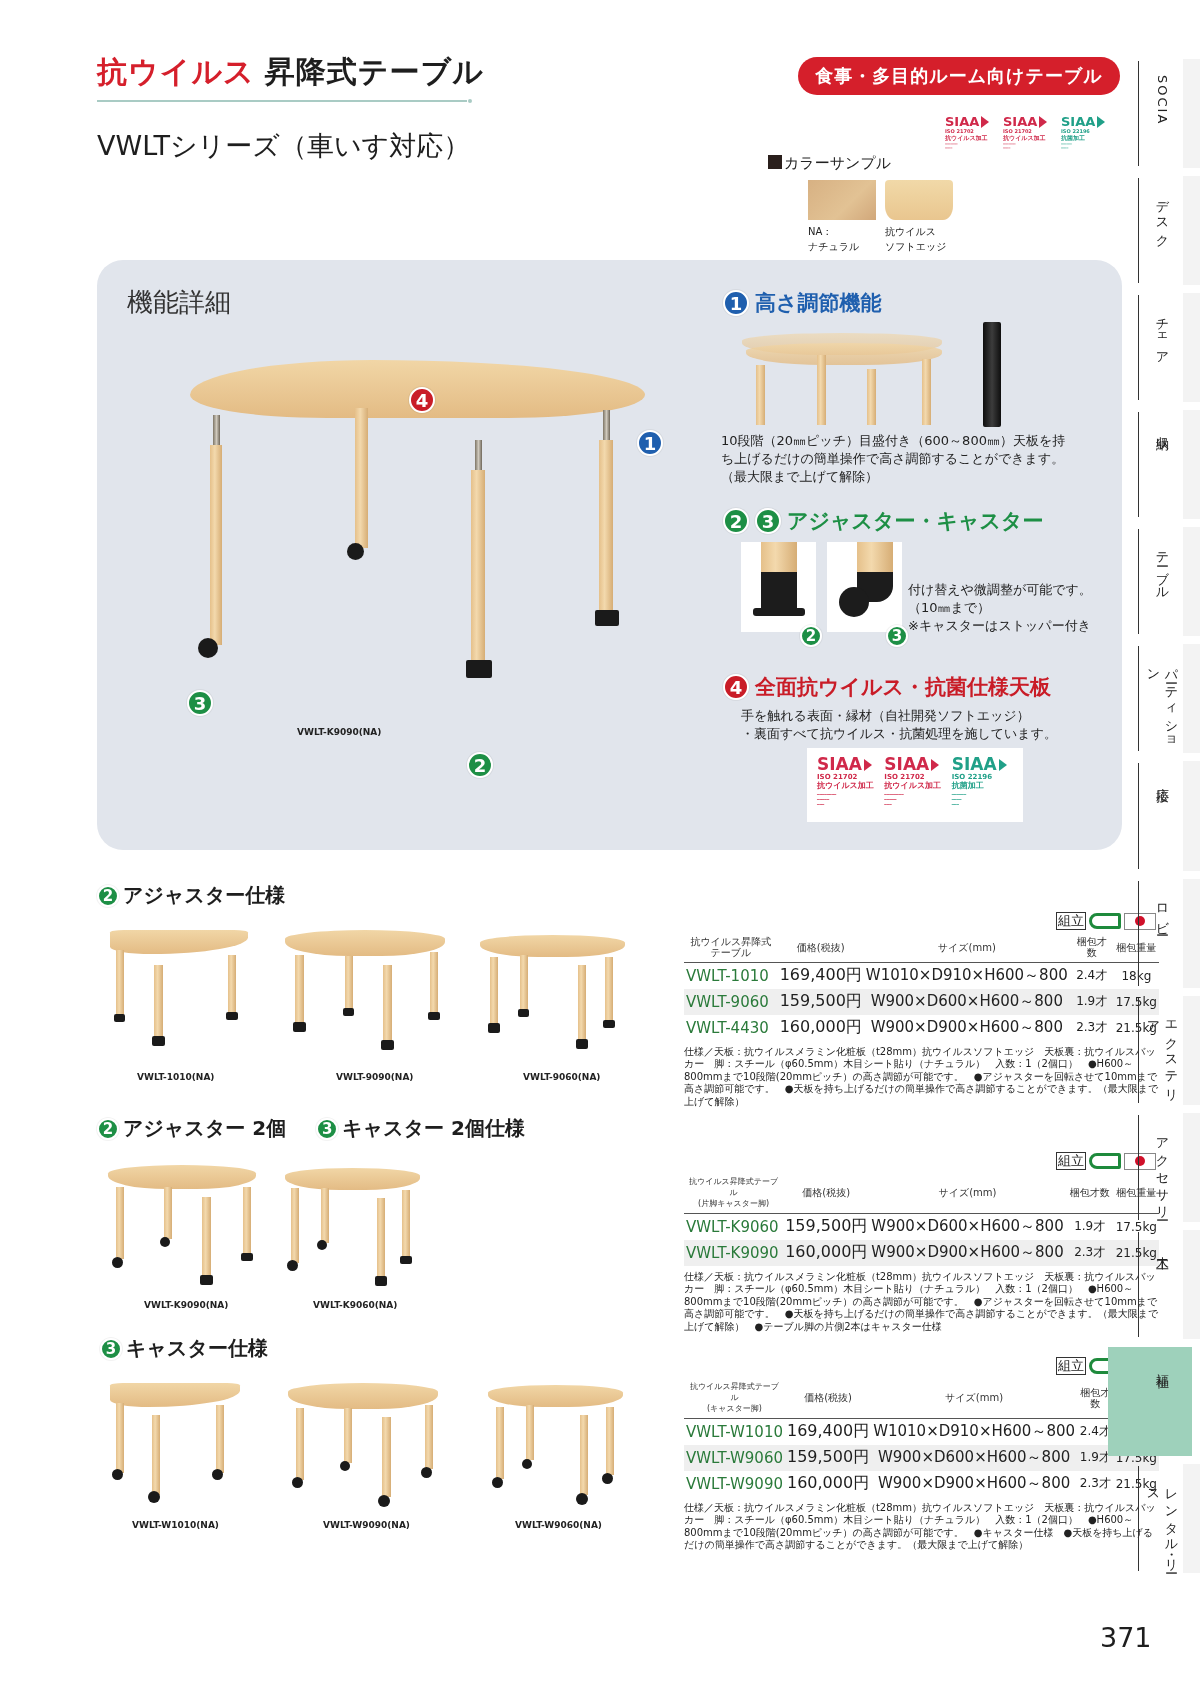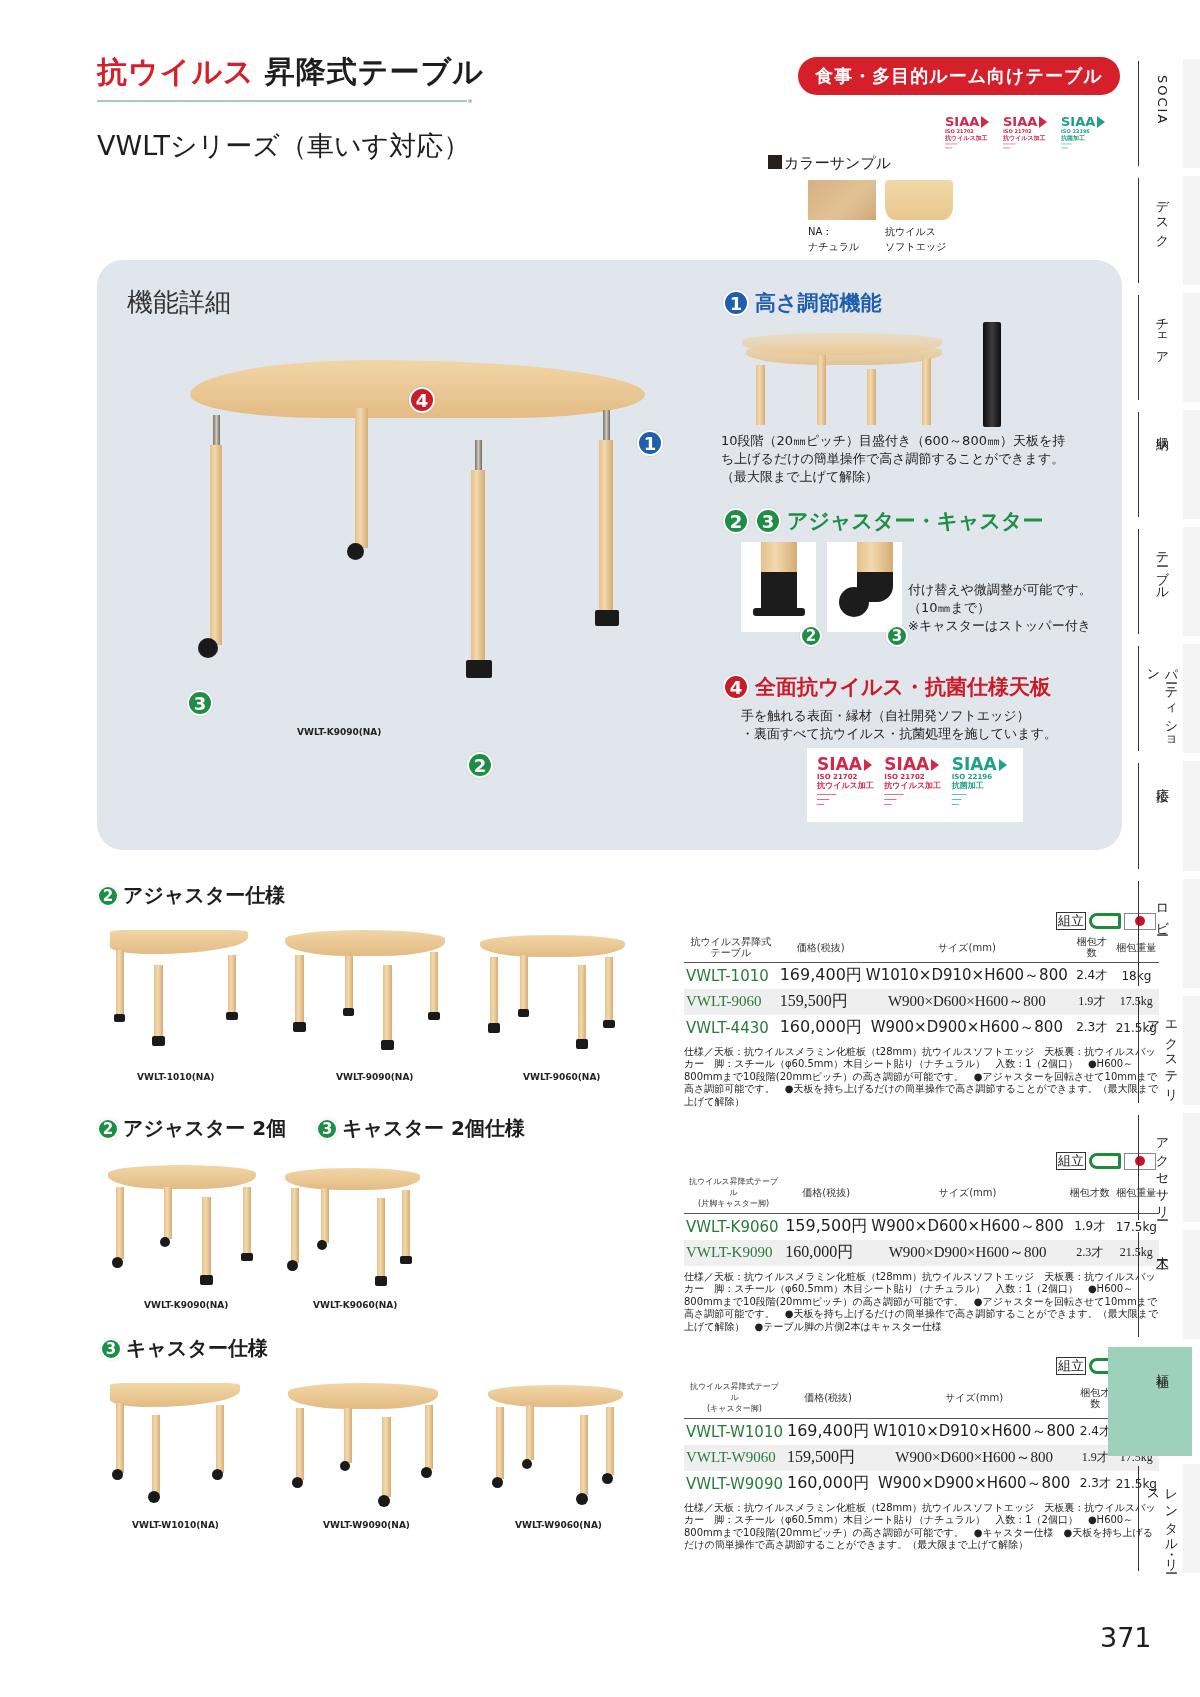--- a/index.html
+++ b/index.html
@@ -90,21 +90,21 @@
   
   .spec { left: 648px; width: 475px; margin-left: 36px; }
   .spec .certs { position: absolute; right: 3px; top: 0; display: flex; gap: 3px; align-items: center; }
   .cert-kumi { border: 1px solid #333; font-size: 13px; padding: 0 1px; line-height: 16px; }
   .cert-g { width: 32px; height: 16px; border: 3px solid #1e8a3c; border-radius: 8px 2px 2px 8px; }
   .cert-jp { width: 32px; height: 17px; border: 1px solid #888; display: flex; align-items: center; justify-content: center; }
   .cert-jp i { width: 10px; height: 10px; border-radius: 50%; background: #d0102a; display: block; }
   .spec table { border-collapse: collapse; width: 100%; }
   .spec th { font-size: 10px; font-weight: normal; color: #333; padding: 2px 2px 4px; border-bottom: 1px solid #555; line-height: 11px; }
   .spec td { font-size: 15px; height: 26px; padding: 0 2px; white-space: nowrap; }
-  .spec tr.alt td { background: #efefef; font-family: Liberation Serif, serif; }
+  .spec tr.alt td { background: #efefef; }
   .spec td.model { color: #2a7a3a; font-size: 15px; }
   .spec td.price { font-size: 16px; color: #1e1e1e; }
   .spec td.size { font-size: 15px; text-align: center; }
   .spec td.sai { font-size: 12px; text-align: center; }
   .spec td.wt { font-size: 12px; text-align: center; }
   .spec .note { font-size: 10px; line-height: 12.5px; color: #222; margin-top: 5px; }
 </style>
 </head>
 <body>
 

